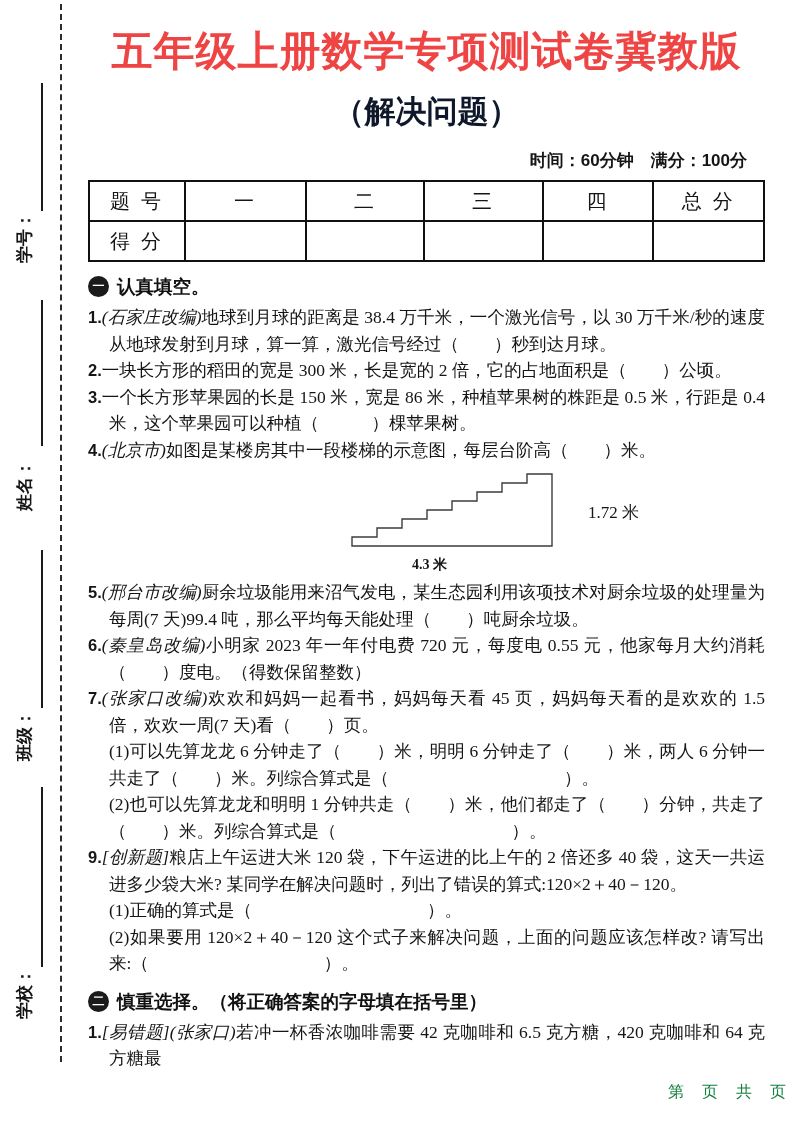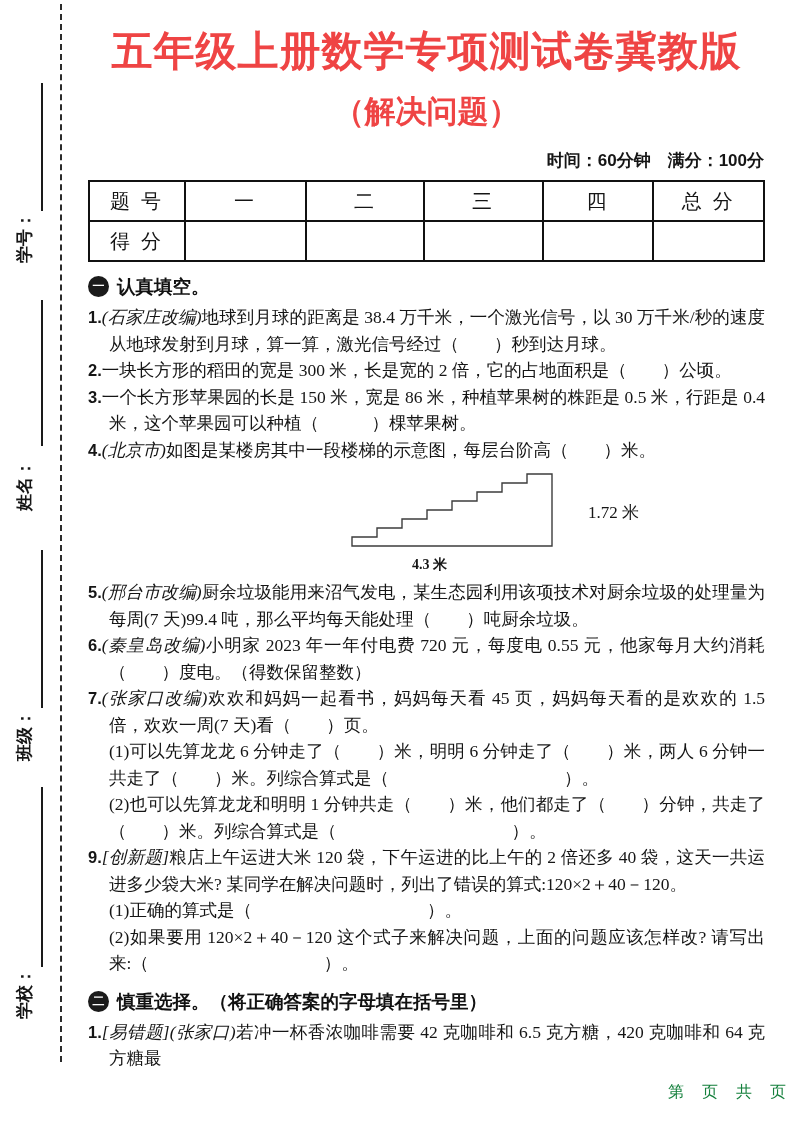--- a/index.html
+++ b/index.html
@@ -36,24 +36,24 @@
   .content { position:absolute; left:88px; top:0; width:677px; }
 
   .title {
     margin:24px 0 0; text-align:center;
     font-family:"Liberation Sans", sans-serif;
     font-weight:900; font-size:41px; letter-spacing:1px; color:#ef4444;
   }
   .subtitle {
     margin:12px 0 0; text-align:center;
     font-family:"Liberation Sans", sans-serif;
-    font-weight:900; font-size:31px; color:#ef4444;
+    font-weight:900; font-size:31px; color:#0f172a;
   }
   .meta {
-    margin:16px 1px 8px 0; text-align:right;
+    margin:16px 18px 8px 0; text-align:right;
     font-family:"Liberation Sans", sans-serif;
     font-weight:700; font-size:17px;
   }
 
   table.score { width:100%; border-collapse:collapse; table-layout:fixed; }
   table.score td {
     border:2.5px solid #111; height:30px; text-align:center;
     font-size:20px; letter-spacing:3px; padding:4px;
   }
 

